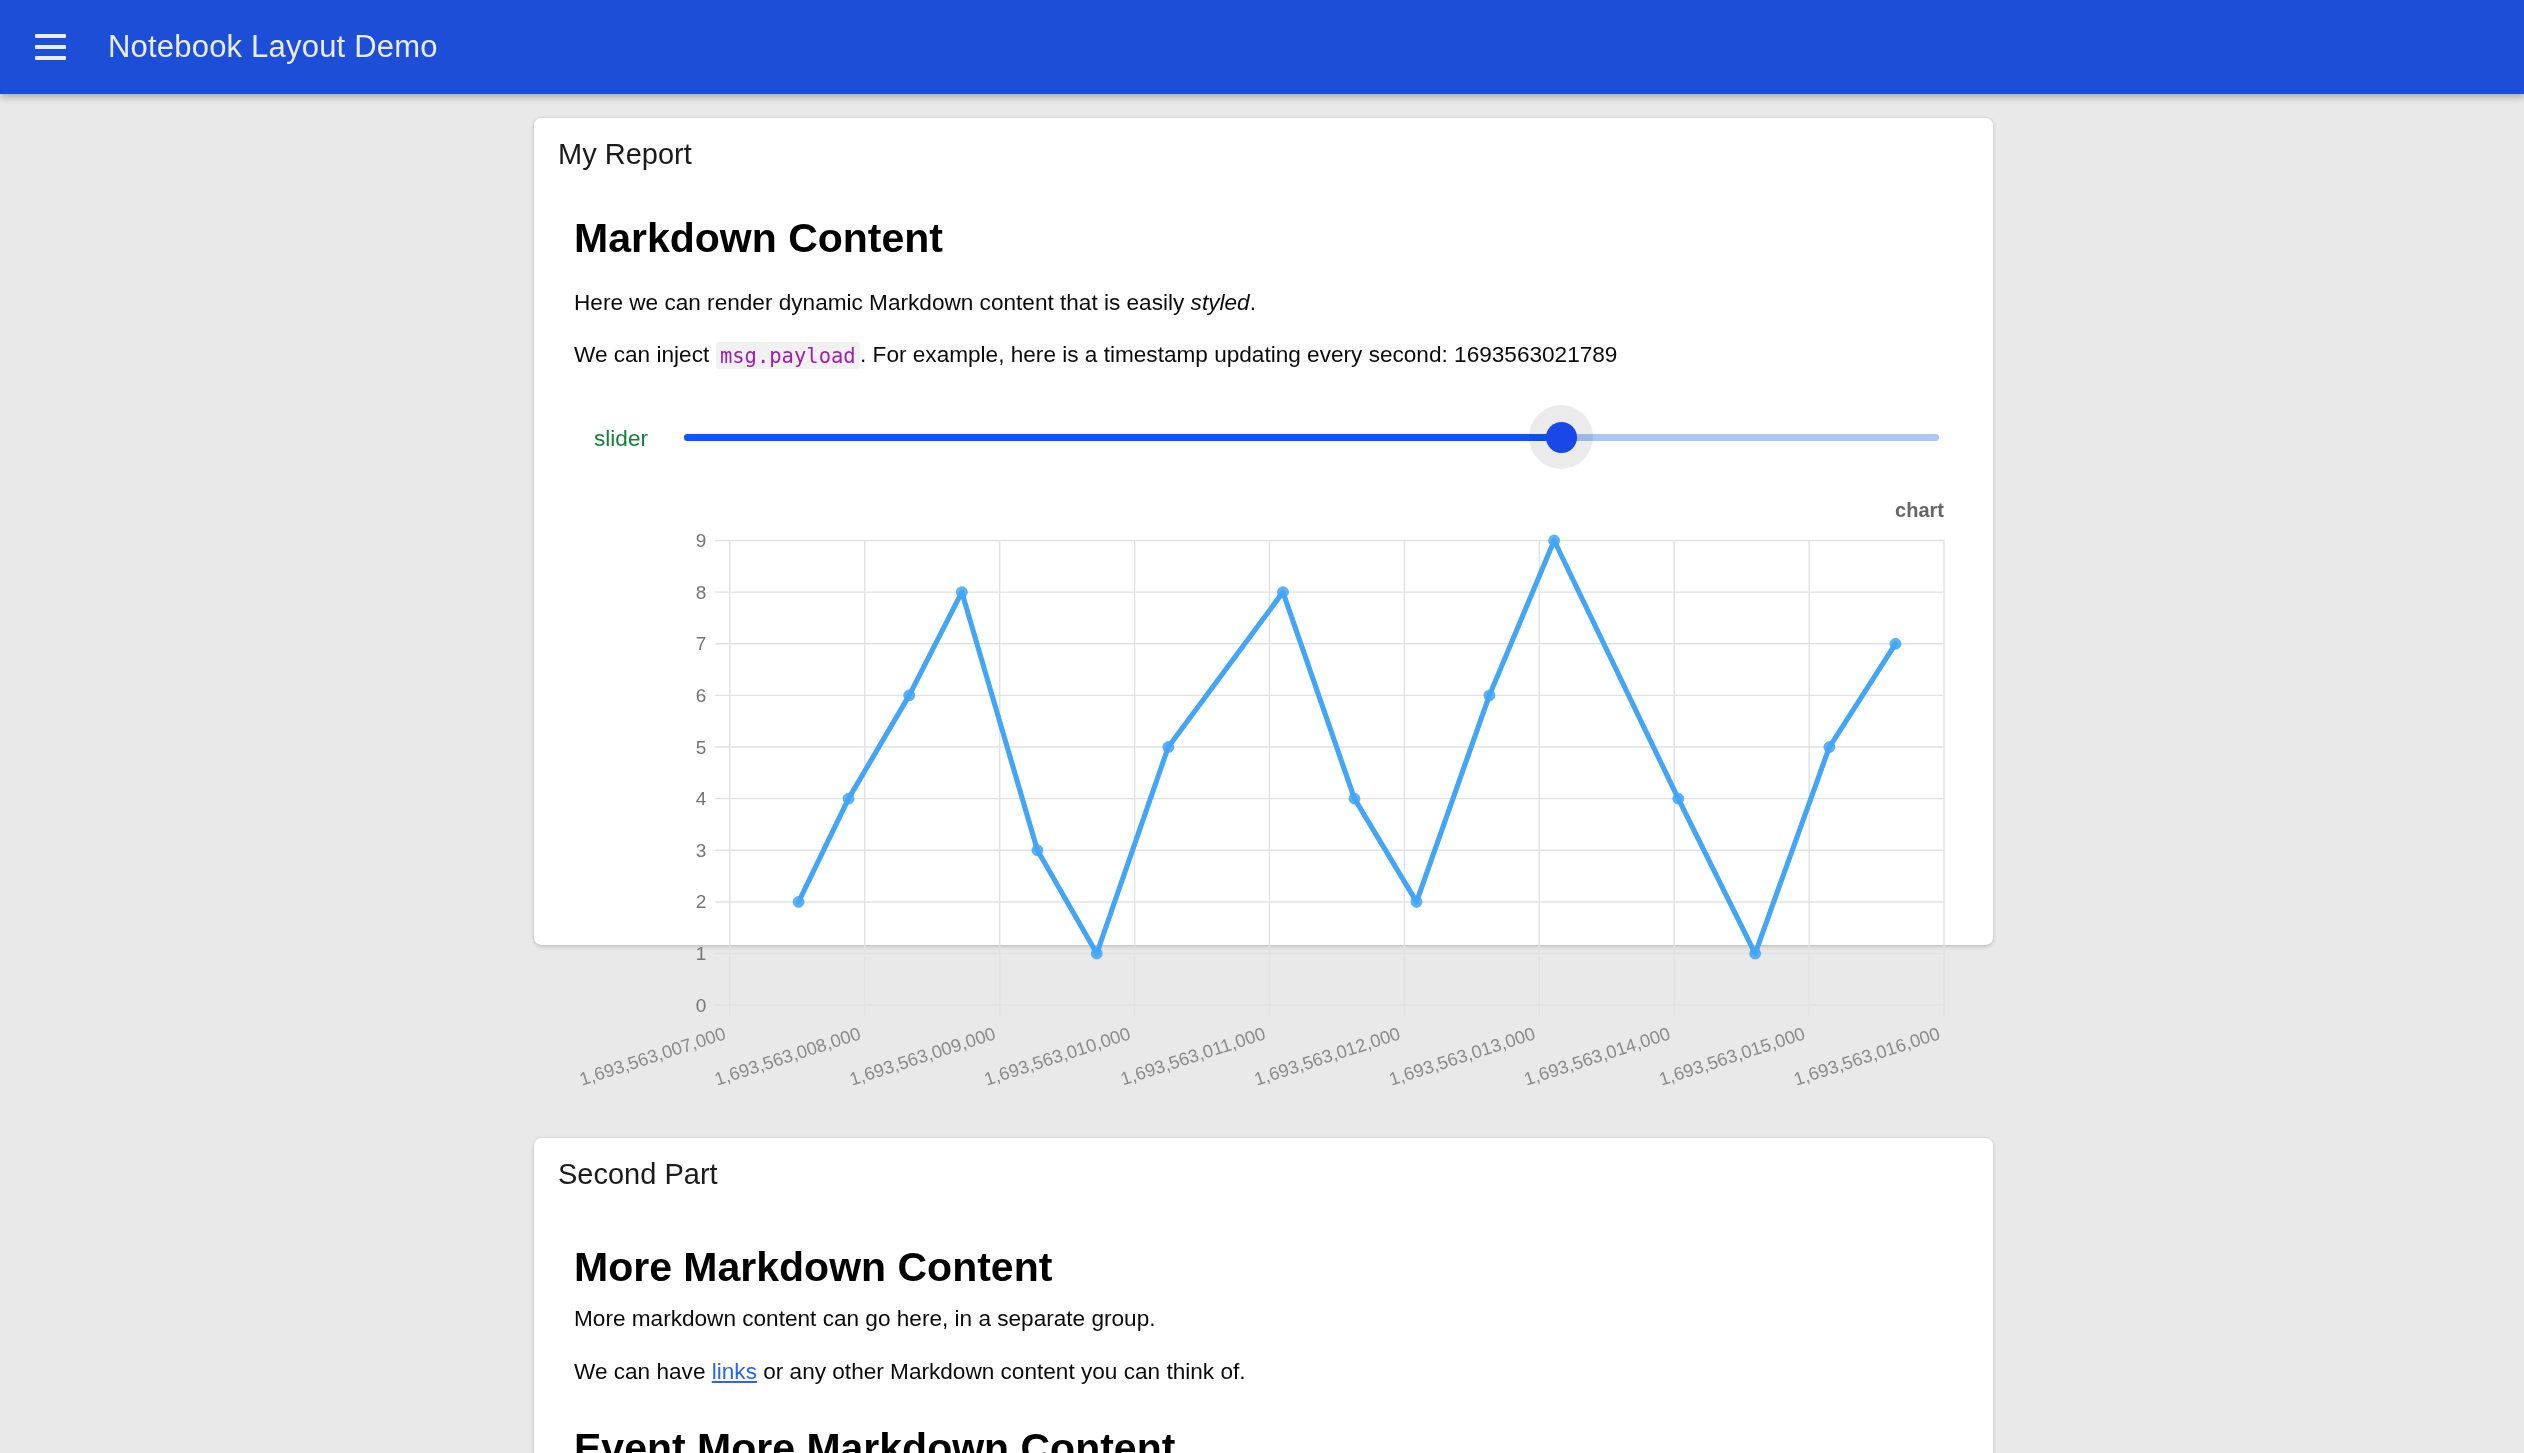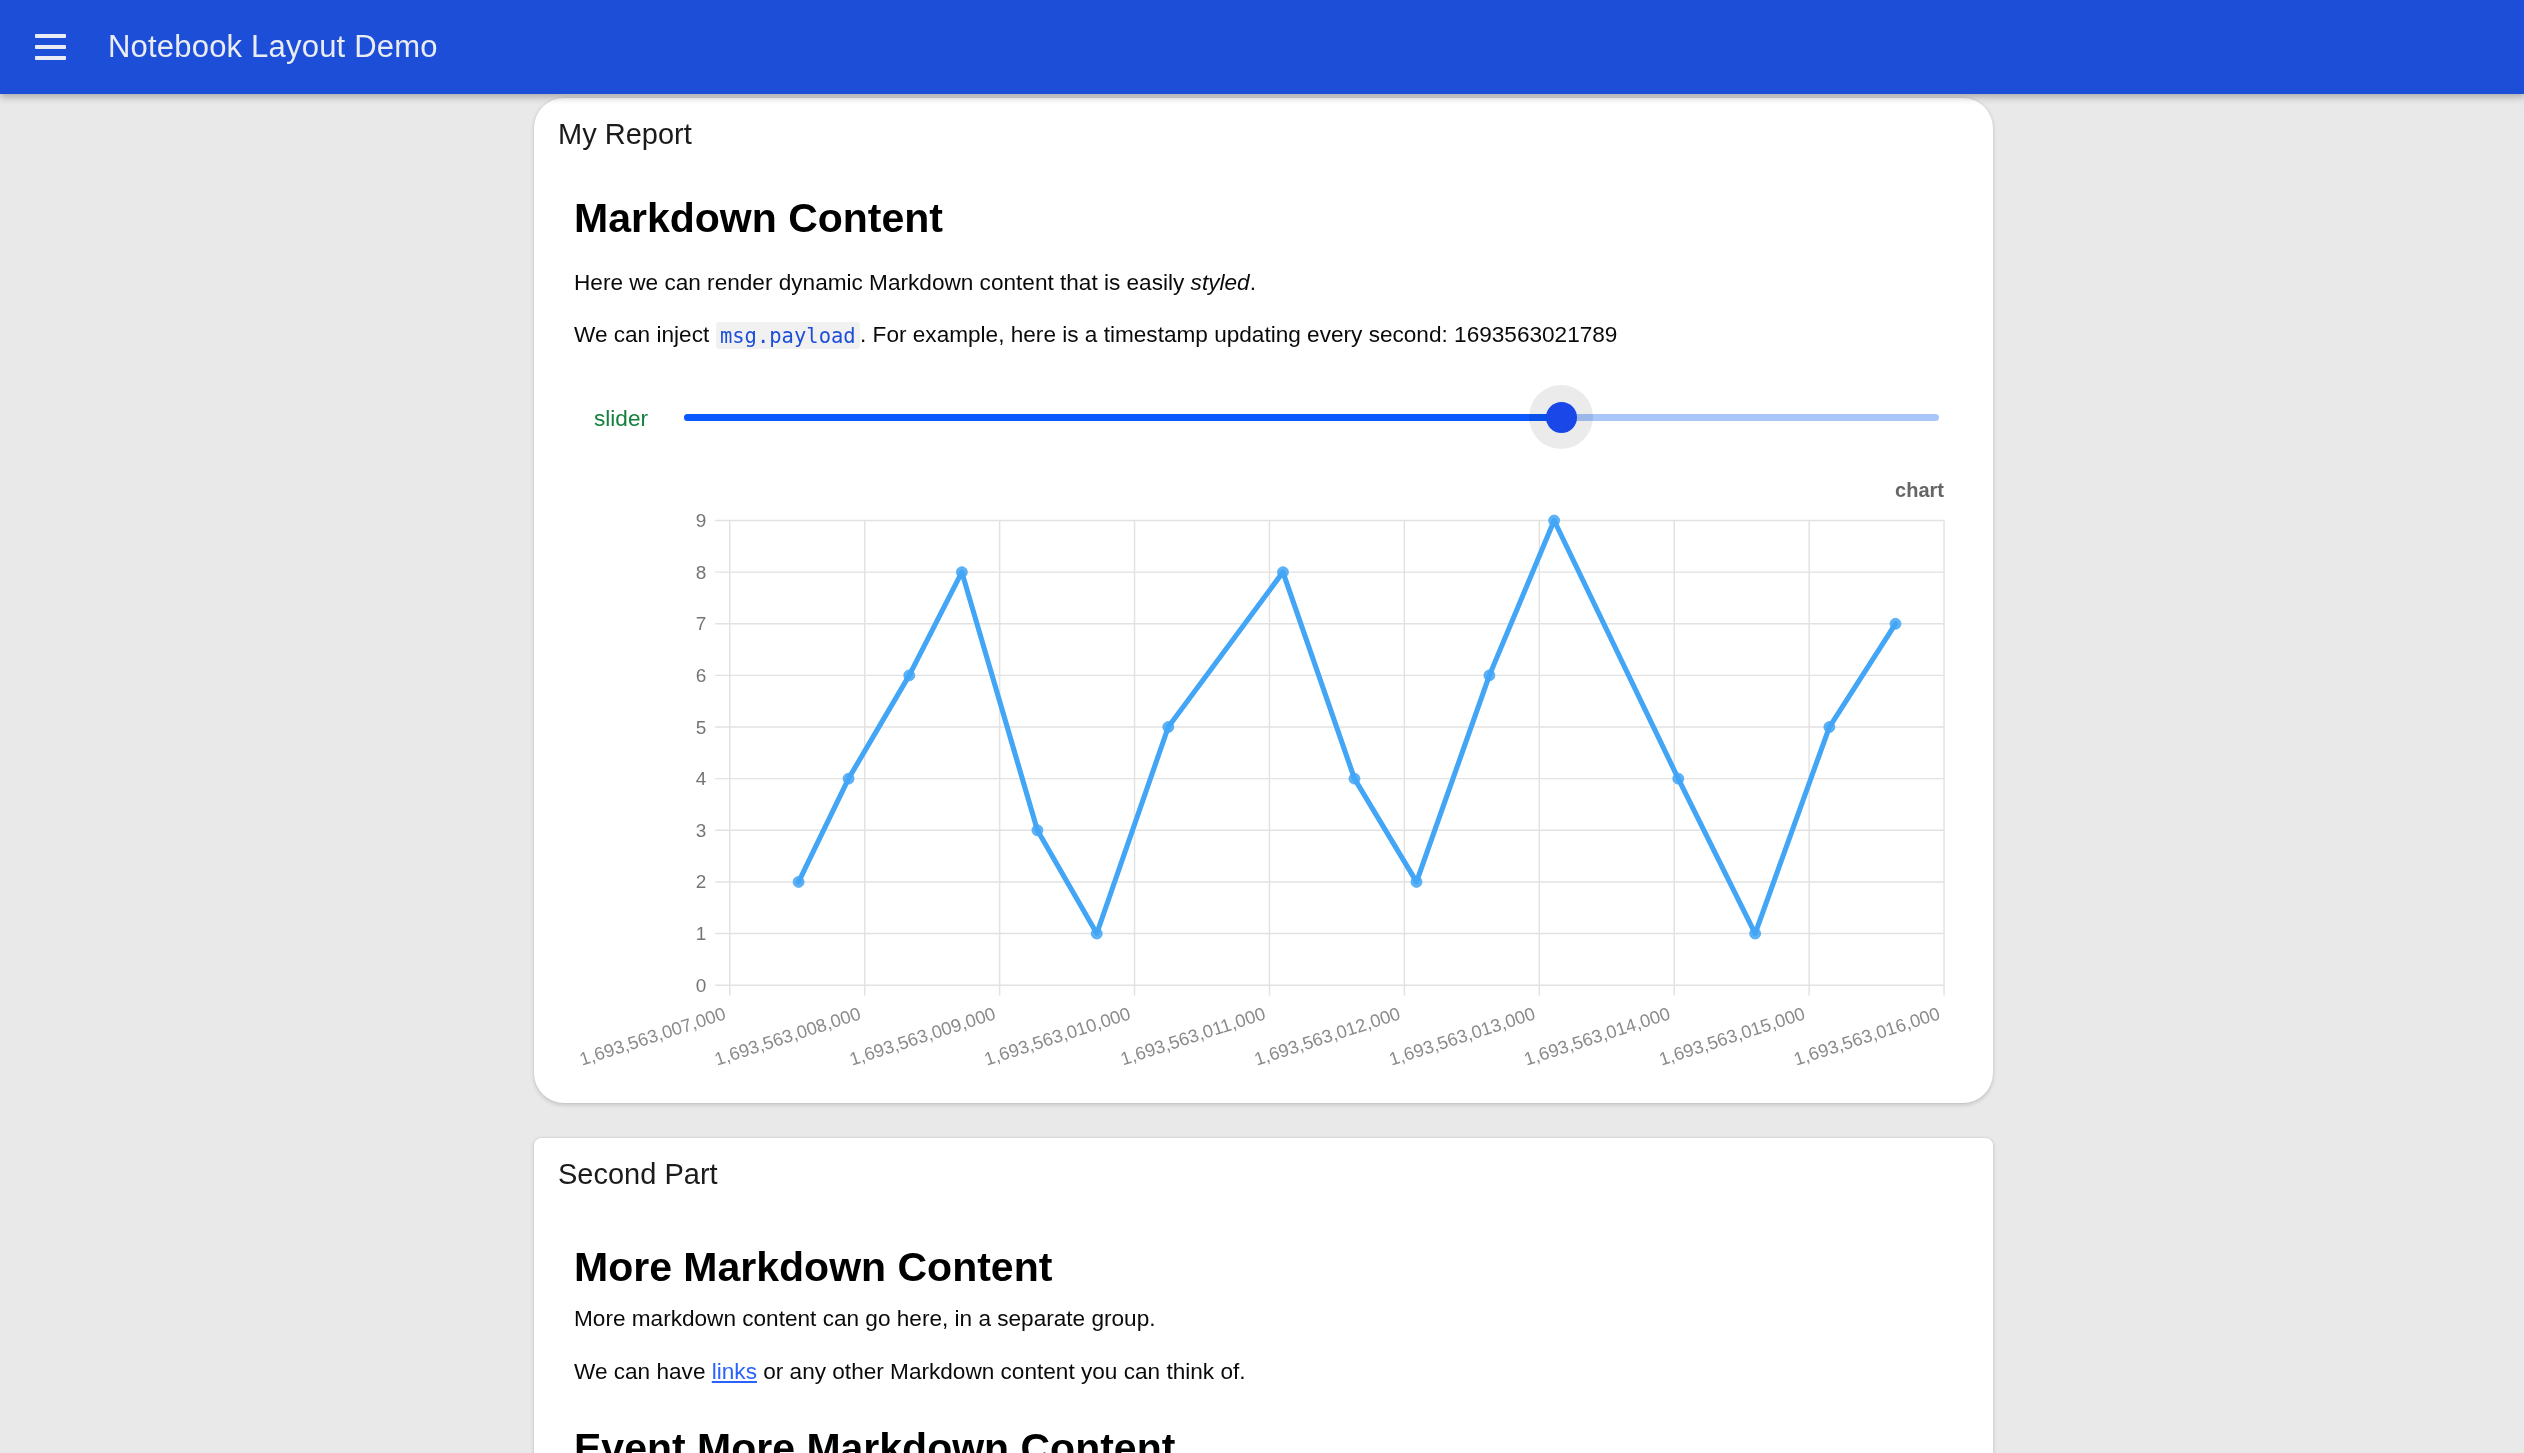--- a/index.html
+++ b/index.html
@@ -28,40 +28,40 @@
   }
   .burger span { display: block; height: 4.4px; width: 31px; background: #e9ecf2; border-radius: 0.7px; }
   .app-title { margin-left: 42px; font-size: 31px; font-weight: 400; color: #e9ecf2; letter-spacing: 0.2px; }
 
   
   .card {
     position: absolute; left: 534px; width: 1459px;
     background: #ffffff; border-radius: 7.3px;
     box-shadow: 0 1.5px 4.4px rgba(0,0,0,0.16), 0 0 0 0.7px rgba(0,0,0,0.03);
   }
-  #card1 { top: 98px; height: 1005px; border-radius: 30px; }
+  #card1 { top: 118px; height: 827px; }
   #card2 { top: 1138px; height: 526px; }
 
   .card-title {
     position: absolute; left: 24px; top: 19px;
     font-size: 29px; font-weight: 400; color: #1b1b1b; line-height: 35px;
   }
   .md-h1 {
     position: absolute; left: 40px; margin: 0;
     font-size: 41px; font-weight: 700; color: #000; line-height: 51px;
     white-space: nowrap;
   }
   .md-p {
     position: absolute; left: 40px; margin: 0;
     font-size: 22.6px; color: #0a0a0a; line-height: 28px; white-space: nowrap;
   }
   .md-p em { font-style: italic; }
   .code {
     font-family: "DejaVu Sans Mono", monospace;
-    font-size: 20.5px; color: #1d4ed8;
+    font-size: 20.5px; color: #a21caf;
     background: #f1f1f1; border-radius: 2.9px; padding: 1.5px 4.4px;
   }
   a.md-link { text-decoration: underline; cursor: pointer; }
 
   
   .slider-label {
     position: absolute; left: 29px; top: 307px; width: 85px;
     font-size: 22.6px; color: #15803d; text-align: right; line-height: 28px;
   }
   .slider-track {

